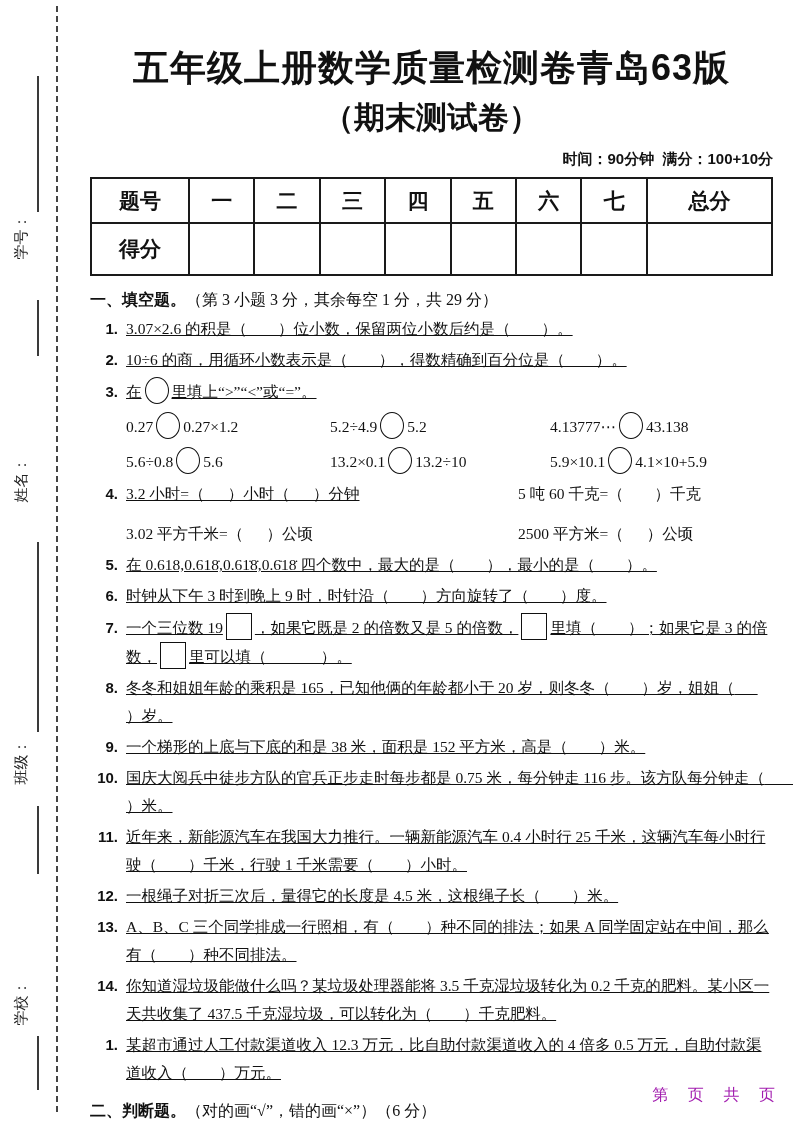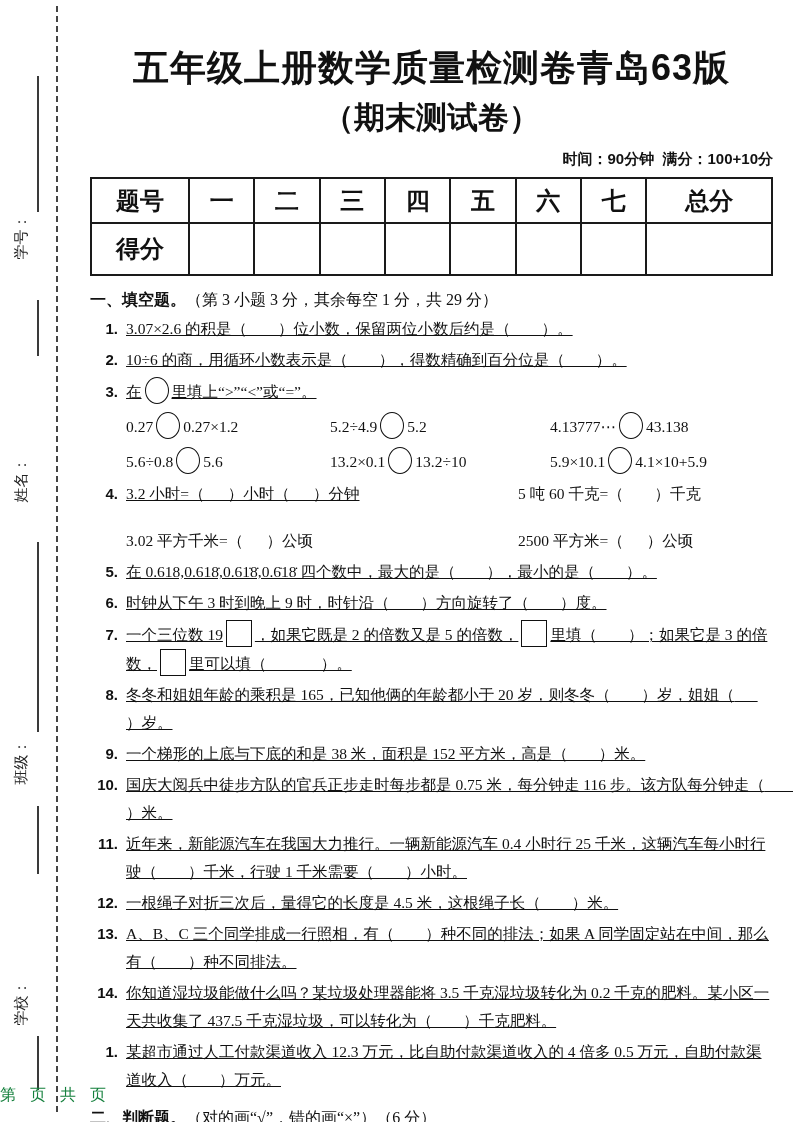--- a/index.html
+++ b/index.html
@@ -49,21 +49,21 @@
     margin-top:14px;text-align:right;
     font-family:"Liberation Sans","DejaVu Sans",sans-serif;
     font-size:15px;font-weight:700;white-space:pre;
   }
   table.score{
     width:100%;margin-top:8px;border-collapse:collapse;
     font-family:"Liberation Sans","DejaVu Sans",sans-serif;
   }
   table.score td{
     border:2px solid #1a1a1a;text-align:center;vertical-align:middle;
-    font-size:24px;font-weight:600;padding:0;
+    font-size:21px;font-weight:600;padding:0;
   }
   table.score .hdr-row td{height:43px;}
   table.score .score-row td{height:50px;}
   table.score td.first{width:96px;}
   
   .sec-head{
     margin:14px 0 4px 0;font-size:16px;white-space:pre-wrap;
   }
   .sec-head b{font-family:"Liberation Sans","DejaVu Sans",sans-serif;font-weight:700;}
   .sec-head .note{font-size:16px;}
@@ -88,29 +88,29 @@
     vertical-align:-7px;margin:0 3px;
   }
   .cmp-grid{
     display:grid;grid-template-columns:196px 212px auto;
     row-gap:9px;margin:6px 0 6px 36px;font-size:15.5px;
     white-space:pre-wrap;
     gap:8px;
   }
   .conv-grid{
     display:grid;grid-template-columns:392px auto;
-    row-gap:19px;margin:0 0 0 36px;font-size:15.5px;line-height:28px;
+    row-gap:12px;margin:0 0 0 36px;font-size:15.5px;line-height:28px;
     white-space:pre-wrap;
   }
   .judge-row{display:flex;}
   .judge-row .spacer{flex:1;}
   .footer{
-    position:absolute;left:0;bottom:16px;width:780px;text-align:left;
+    position:absolute;left:0;bottom:16px;width:780px;text-align:right;
     font-size:16px;letter-spacing:5px;white-space:pre;
-    font-family:Liberation Serif, serif;color:#15803d;
+    font-family:Liberation Mono, monospace;color:#a21caf;
   }
 </style>
 </head>
 <body>
 
 <div class="page">
 
   <div class="fold-line"></div>
   <div class="write-line wl-1"></div>
   <div class="m-label ml-1">学号：</div>

